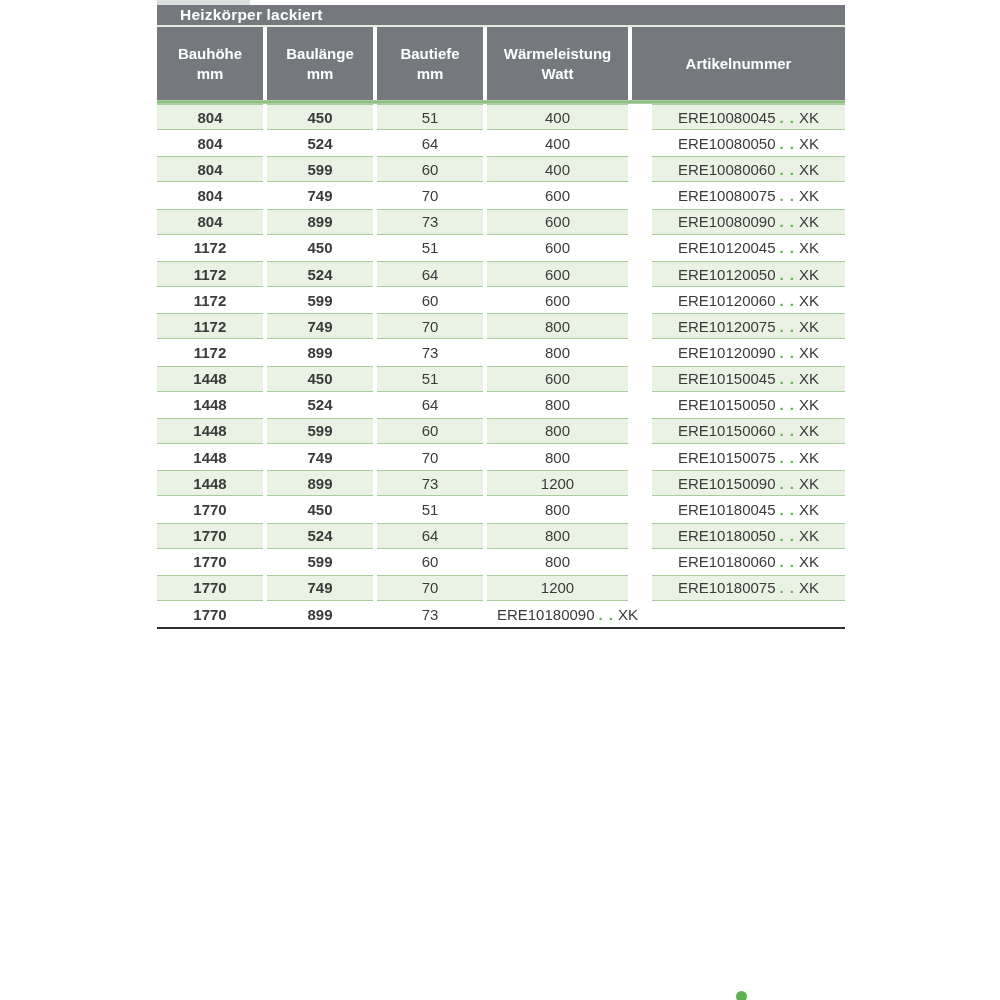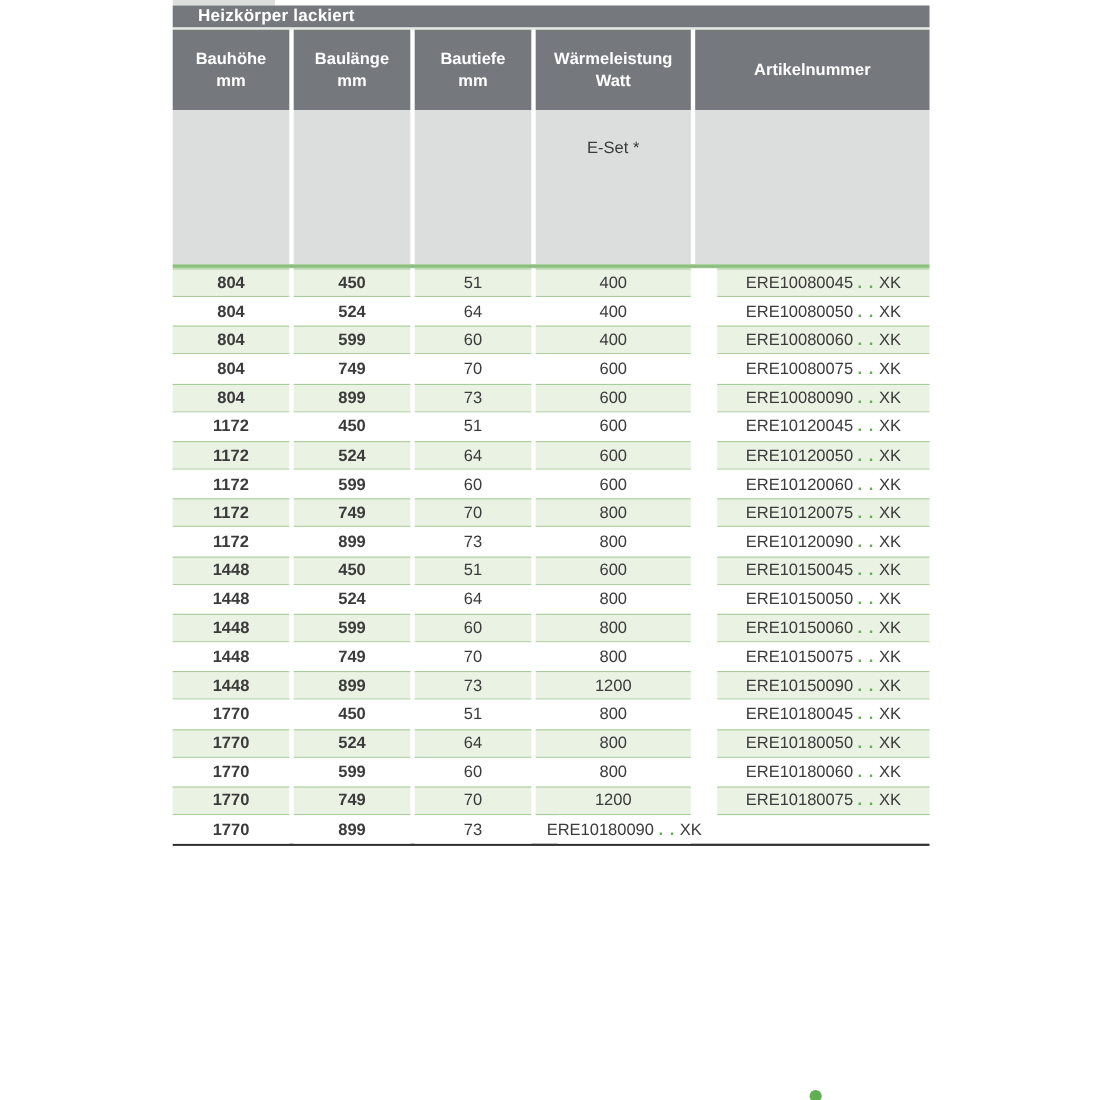--- a/index.html
+++ b/index.html
@@ -123,29 +123,20 @@
       </div>
       <div class="head-cell">
         <span>Wärmeleistung</span>
         <span>Watt</span>
       </div>
       <div class="head-cell">
         <span>Artikelnummer</span>
       </div>
     </div>
 
-    <div class="sub-row grid5">
-      <div class="sub-cell"></div>
-      <div class="sub-cell"></div>
-      <div class="sub-cell"></div>
-      <div class="sub-cell eset">
-        <span>E-Set *</span>
-      </div>
-      <div class="sub-cell"></div>
-    </div>
 
     <div class="green-sep"></div>
 
     <div class="rows" id="rows">
         <div class="row grid5 green">
           <div class="cell c-bold">804</div>
           <div class="cell c-bold">450</div>
           <div class="cell">51</div>
           <div class="cell">400</div>
           <div class="cell c-art">

